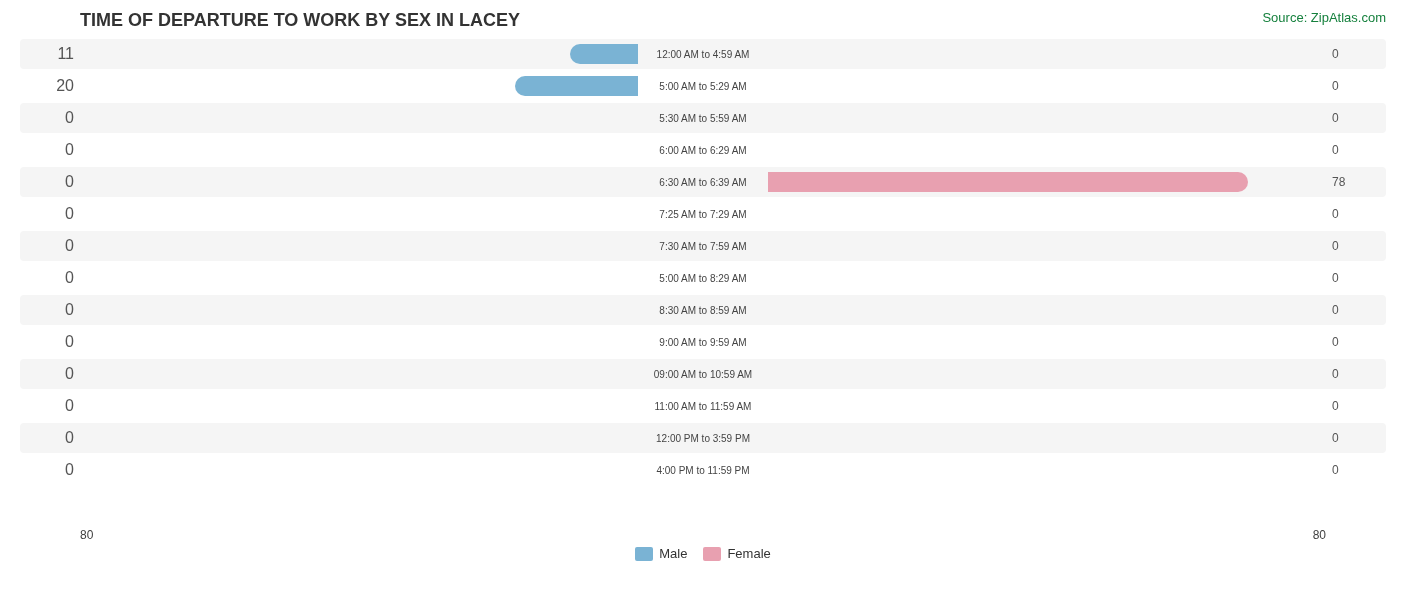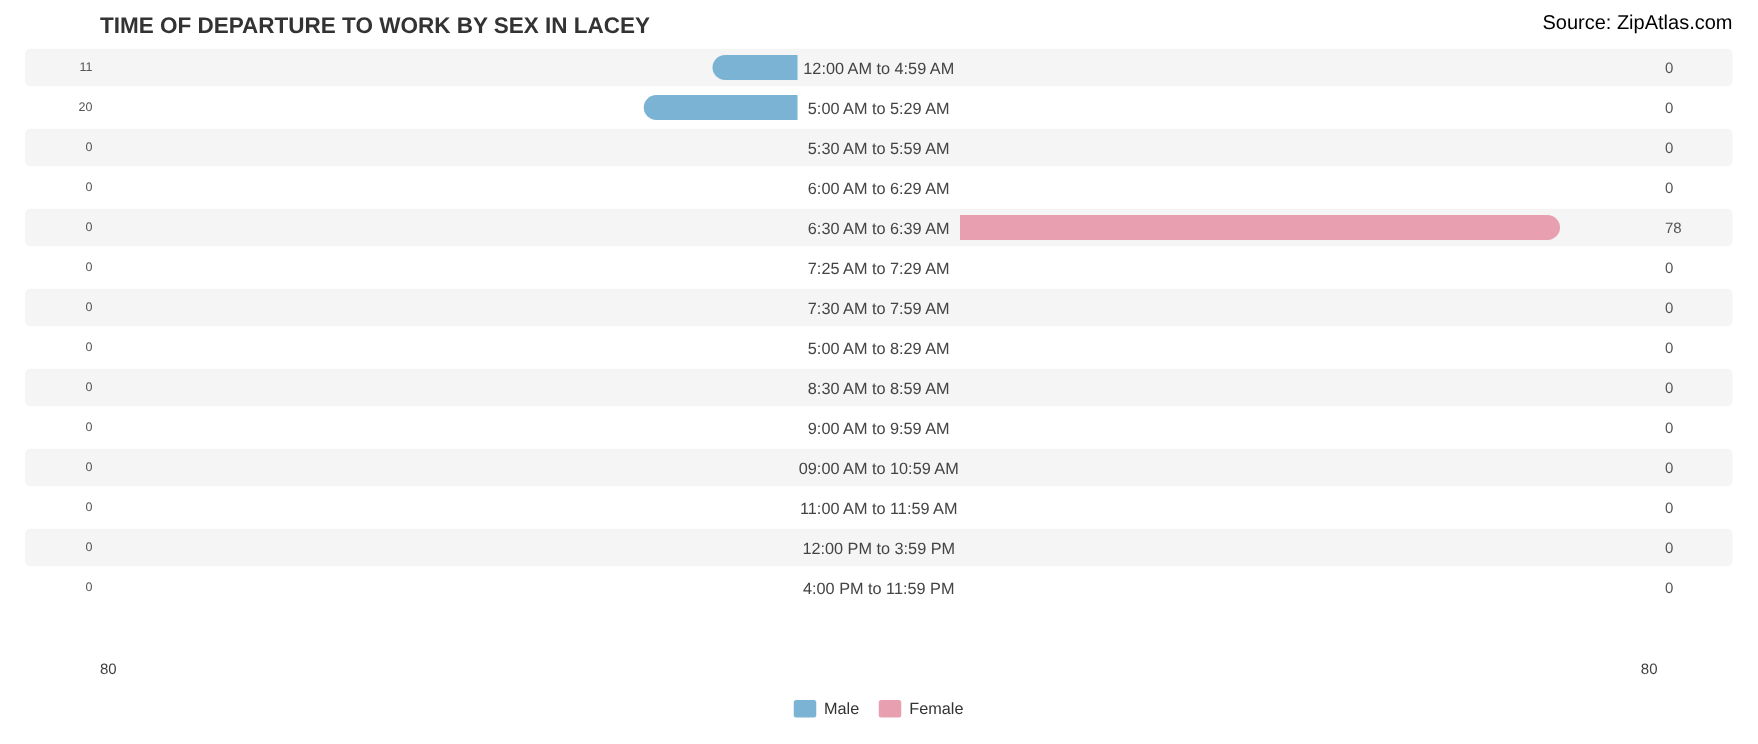--- a/index.html
+++ b/index.html
@@ -20,22 +20,22 @@
       font-size: 18px;
       font-weight: bold;
       color: #333;
       margin-bottom: 8px;
       padding-left: 60px;
     }
     .source-label {
       position: absolute;
       top: 10px;
       right: 20px;
-      font-size: 16px;
-      color: #000000;
+      font-size: 13px;
+      color: #15803d;
     }
     .chart-area {
       position: relative;
       width: 100%;
       height: calc(100% - 60px);
     }
     .row {
       display: flex;
       align-items: center;
       height: 30px;
@@ -45,37 +45,37 @@
       background: #f5f5f5;
       border-radius: 4px;
     }
     .row:nth-child(even) {
       background: #ffffff;
     }
     .left-val {
       width: 60px;
       text-align: right;
       padding-right: 6px;
-      font-size: 10px;
+      font-size: 16px;
       color: #555;
       flex-shrink: 0;
     }
     .bars-center {
       flex: 1;
       display: flex;
       align-items: center;
       justify-content: center;
       position: relative;
       height: 100%;
     }
     .label-center {
       position: absolute;
       left: 50%;
       transform: translateX(-50%);
-      font-size: 13px;
+      font-size: 10px;
       color: #444;
       white-space: nowrap;
       z-index: 2;
       background: rgba(255,255,255,0.0);
       pointer-events: none;
     }
     .bar-male {
       height: 20px;
       background: #7ab3d4;
       border-radius: 10px 0 0 10px;
@@ -101,21 +101,21 @@
       display: flex;
       justify-content: space-between;
       padding: 4px 60px 0 60px;
       font-size: 12px;
       color: #404040;
     }
     .legend {
       display: flex;
       justify-content: center;
       gap: 16px;
-      margin-top: 17px;
+      margin-top: 4px;
       font-size: 13px;
       color: #333;
     }
     .legend-item {
       display: flex;
       align-items: center;
       gap: 6px;
     }
     .legend-box {
       width: 18px;

